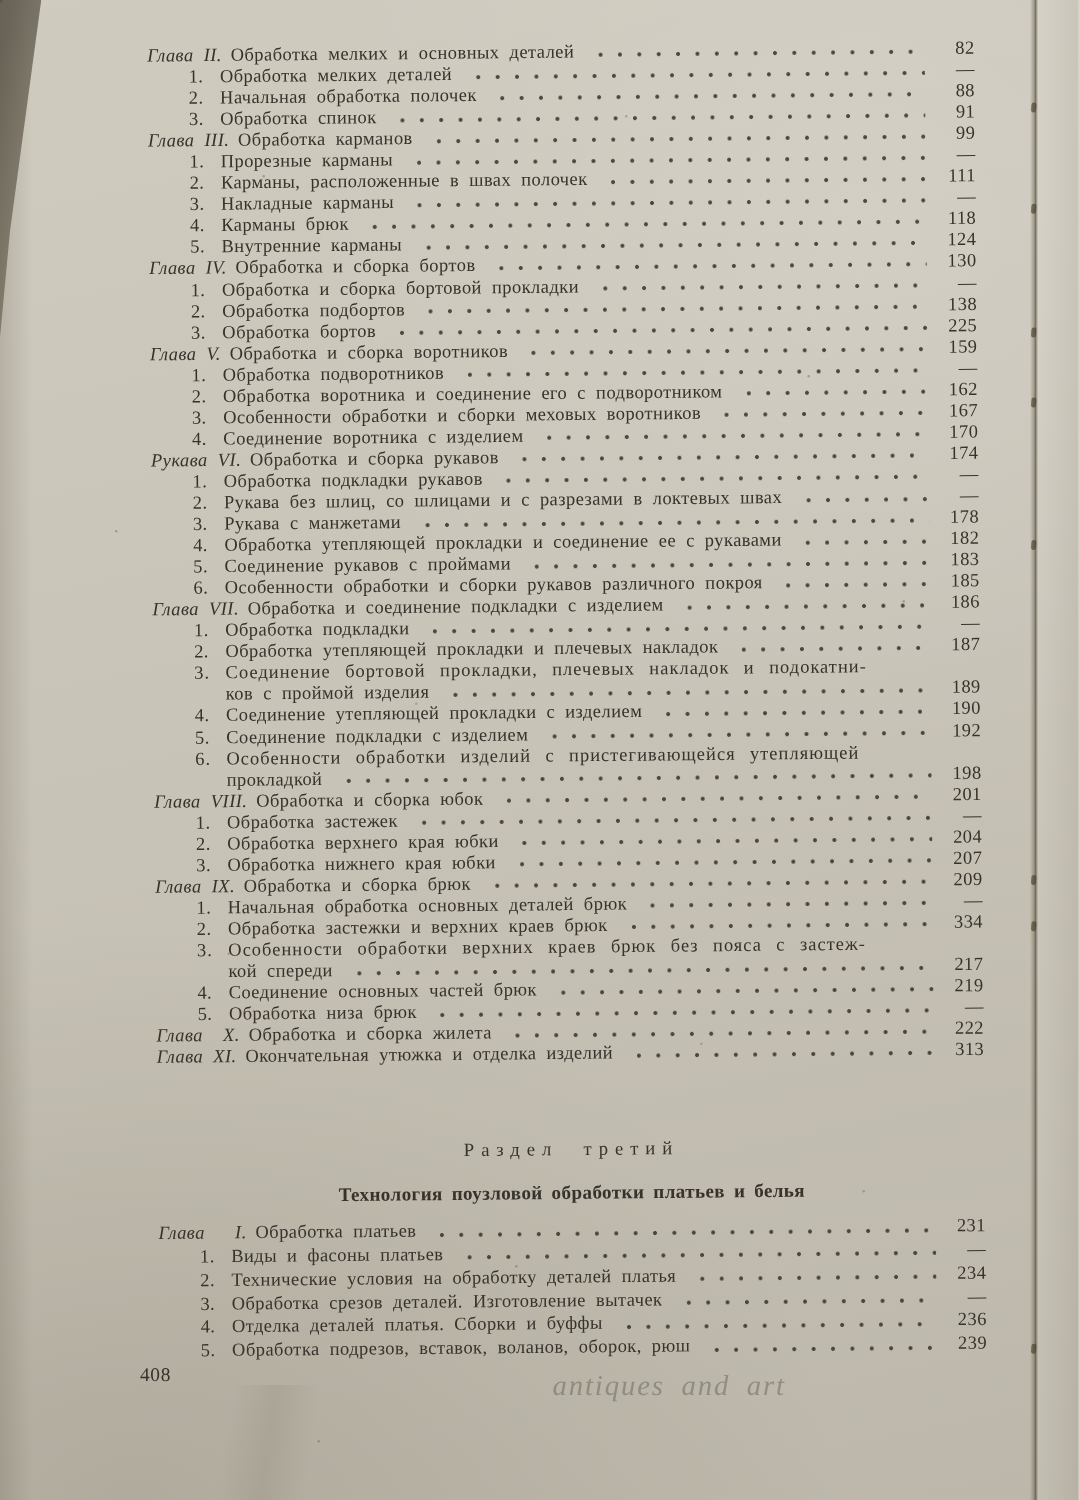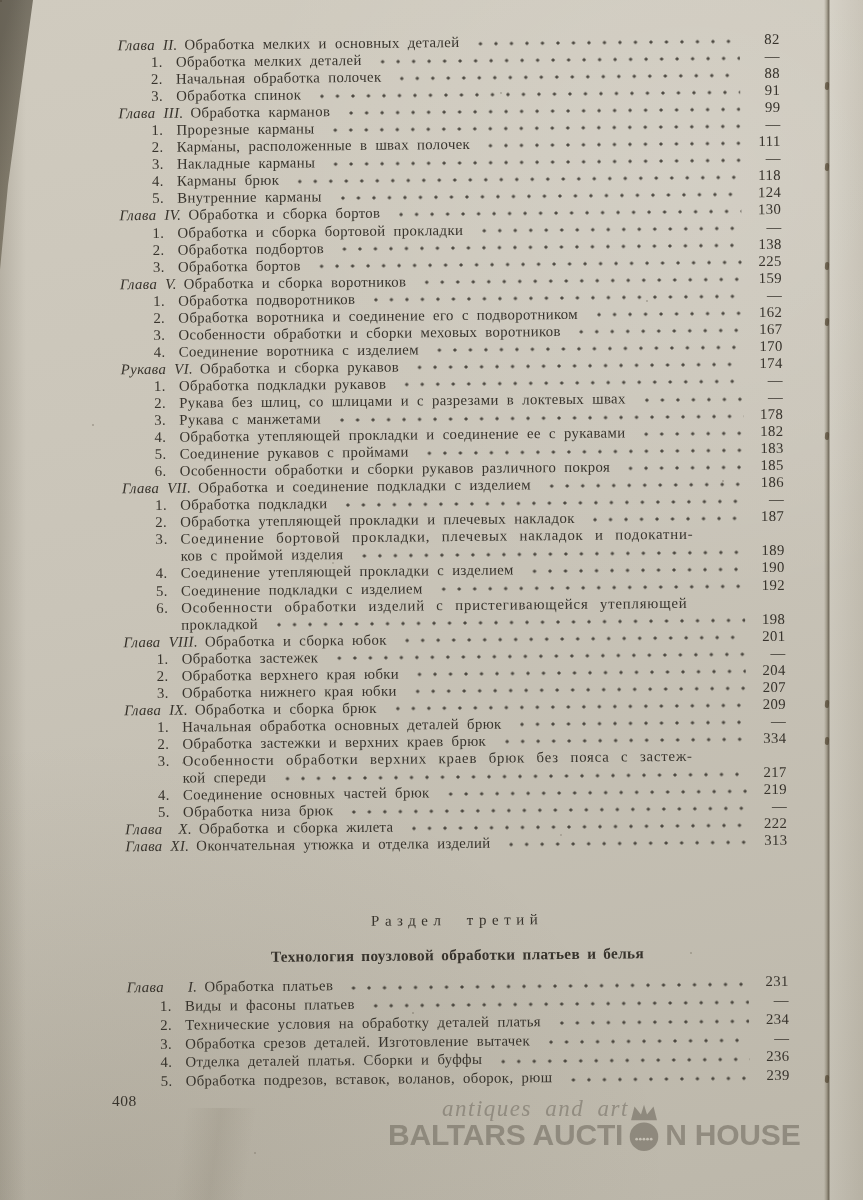--- a/index.html
+++ b/index.html
@@ -158,26 +158,13 @@
       <div class="toc-row item"><span class="num">3.</span><span class="txt">Обработка срезов деталей. Изготовление вытачек</span><span class="leader"></span><span class="pg">—</span></div>
       <div class="toc-row item"><span class="num">4.</span><span class="txt">Отделка деталей платья. Сборки и буффы</span><span class="leader"></span><span class="pg">236</span></div>
       <div class="toc-row item"><span class="num">5.</span><span class="txt">Обработка подрезов, вставок, воланов, оборок, рюш</span><span class="leader"></span><span class="pg">239</span></div>
     </div>
 </div>
 
 <div class="folio">408</div>
 
 <div class="wm">
   <div class="wm-tagline">antiques and art</div>
-  <div class="wm-brand">
-    <span>BALTARS AUCTI</span>
-    <svg class="wm-logo" viewBox="0 0 44 58" xmlns="http://www.w3.org/2000/svg">
-      <path d="M7 20 L11 4 L18.5 13.5 L22 2 L25.5 13.5 L33 4 L37 20 Z" fill="currentColor"></path>
-      <circle cx="22" cy="39" r="16.5" fill="currentColor"></circle>
-      <circle cx="13.5" cy="42" r="1.6" fill="#c6c1b5"></circle>
-      <circle cx="17.7" cy="42" r="1.6" fill="#c6c1b5"></circle>
-      <circle cx="21.9" cy="42" r="1.6" fill="#c6c1b5"></circle>
-      <circle cx="26.1" cy="42" r="1.6" fill="#c6c1b5"></circle>
-      <circle cx="30.3" cy="42" r="1.6" fill="#c6c1b5"></circle>
-    </svg>
-    <span>N HOUSE</span>
-  </div>
 </div>
 
 </body></html>

